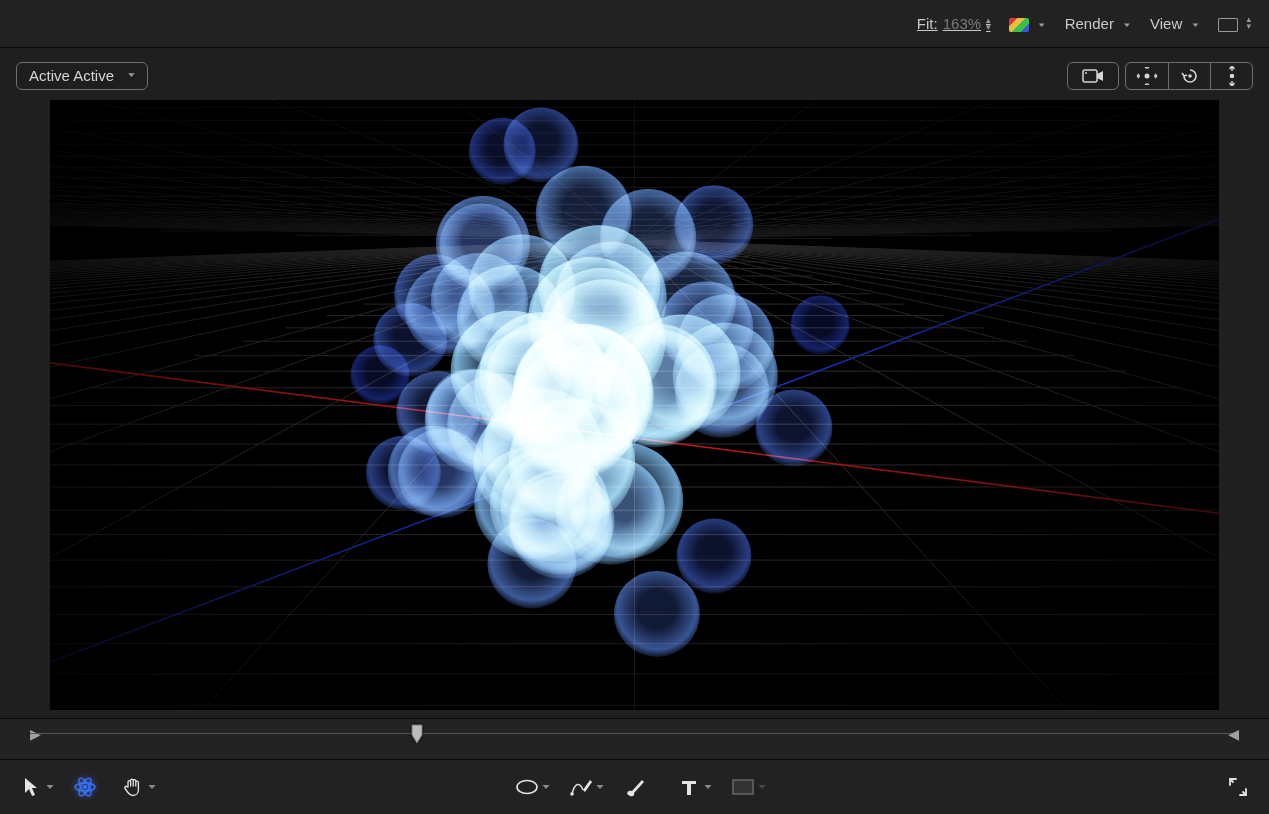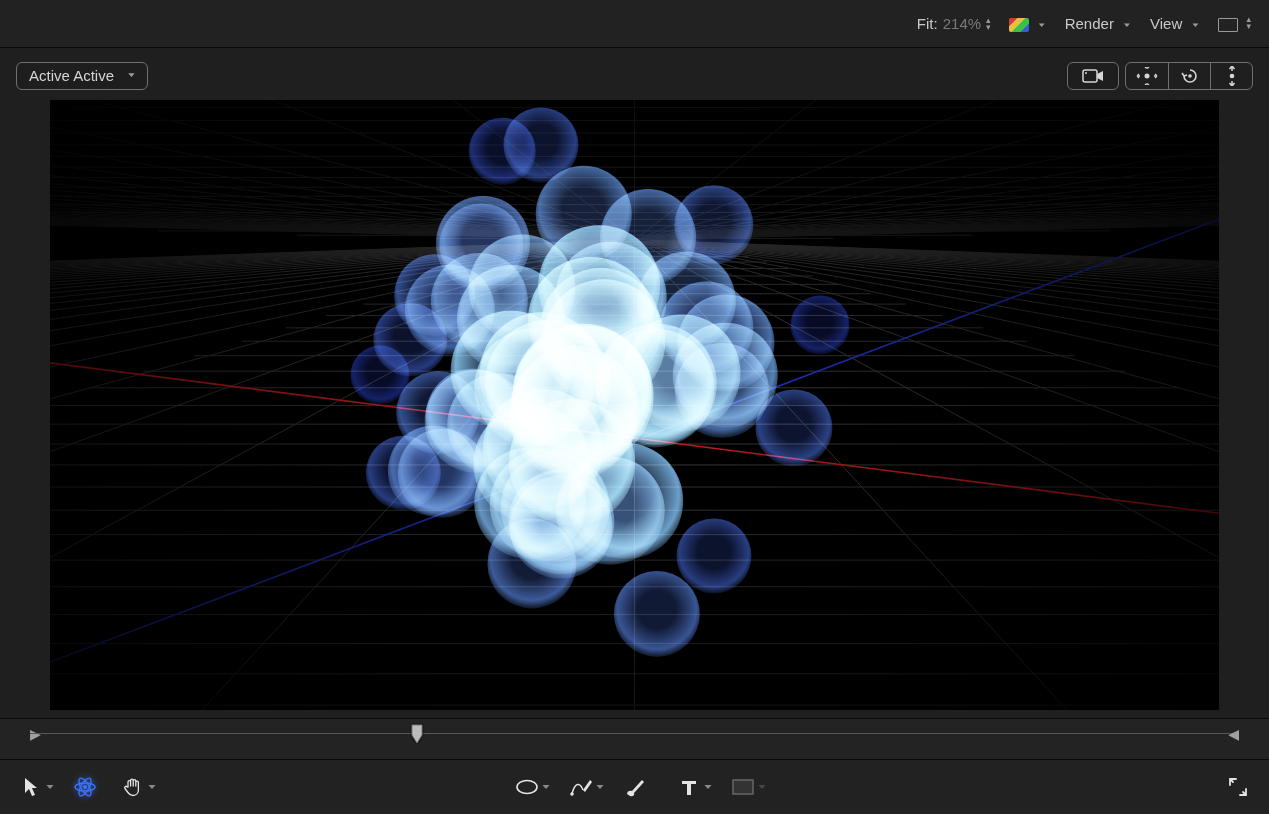--- a/index.html
+++ b/index.html
@@ -19,21 +19,21 @@
     height: 48px;
     background: #222222;
     border-bottom: 1px solid #0a0a0a;
     display: flex;
     align-items: center;
     justify-content: flex-end;
     padding: 0 18px;
     gap: 18px;
     font-size: 15px;
   }
-  .topbar .fit { display: flex; align-items: center; gap: 5px; }
+  .topbar .fit { display: flex; align-items: center; gap: 5px; text-decoration: underline; }
   .topbar .dim { color: #7a7a7a; }
   .stepper-arrows { display:inline-block; line-height:7px; font-size:9px; color:#9a9a9a; }
   .chev { font-size:10px; color:#9a9a9a; margin-left:4px; position:relative; top:-1px; display:inline-block; transform: scaleY(0.6);}
   .swatch {
     width: 20px; height: 14px; border-radius: 2px;
     background: linear-gradient(135deg,#d63a3a 0 25%, #e8c13a 25% 50%, #3ac04c 50% 75%, #3a5bd6 75% 100%);
     display:inline-block; vertical-align:middle;
   }
   .frame-only { width:20px; height:14px; border:1px solid #9a9a9a; display:inline-block; border-radius:1px; vertical-align:middle;}
 
@@ -120,21 +120,21 @@
   .center-tools { display:flex; align-items:center; gap:20px; position:absolute; left:50%; transform:translateX(-50%);}
   .faded {opacity:.35;}
 
 </style>
 </head>
 <body>
 
 <div class="topbar">
   <div class="fit">
     <span>Fit:</span>
-    <span class="dim">214%</span>
+    <span class="dim">163%</span>
     <span class="stepper-arrows">▴<br>▾</span>
   </div>
   <div>
     <span class="swatch"></span>
     <span class="chev">▼</span>
   </div>
   <div>
     <span>Render</span>
     <span class="chev">▼</span>
   </div>

